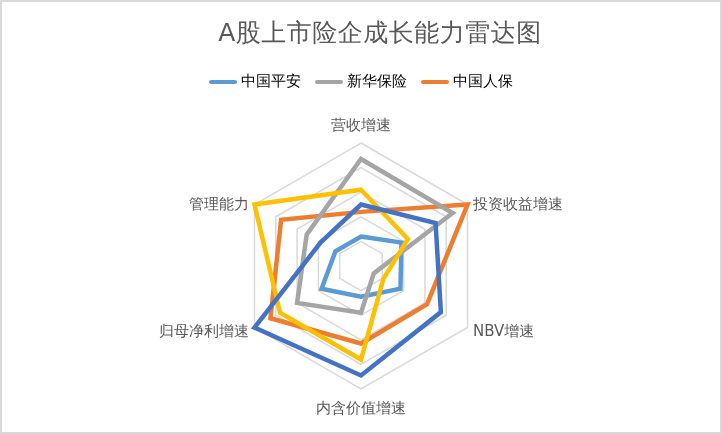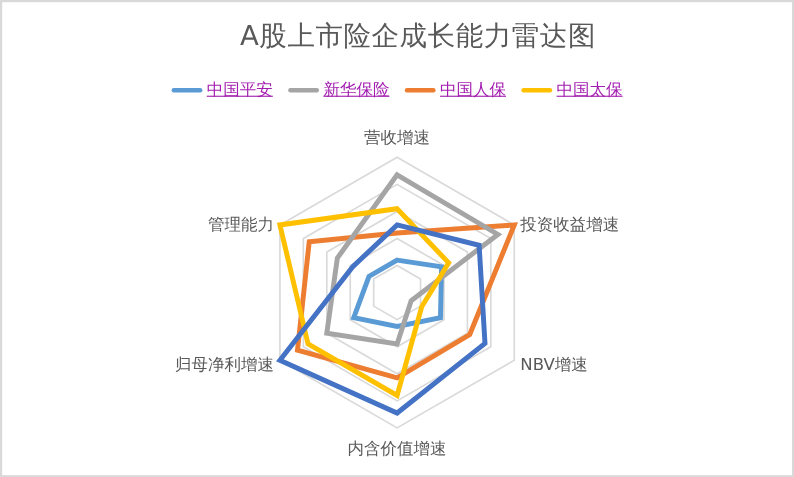--- a/index.html
+++ b/index.html
@@ -11,21 +11,21 @@
     .chart-title {
       position: absolute; left: 0; top: 16px; width: 716px; text-align: center;
       font-size: 25px; color: #595959; letter-spacing: 0.5px; margin-left: 22px;
     }
     .legend {
       position: absolute; left: 0; top: 72px; width: 722px;
       display: flex; justify-content: center; align-items: center; gap: 14px;
     }
     .legend-item { display: flex; align-items: center; gap: 4px; cursor: pointer; }
     .legend-swatch { width: 28px; height: 4px; border-radius: 2px; display: inline-block; }
-    .legend-label { font-size: 15px; color: #a21caf; text-decoration: underline; }
+    .legend-label { font-size: 15px; color: #000000; }
     svg.radar { position: absolute; left: 0; top: 0; }
     .axis-label { font-size: 15px; fill: #595959; font-family: "DejaVu Sans", sans-serif; }
   </style>
 </head>
 <body>
 
 <div class="chart-frame"></div>
 
 <div class="chart-title">A股上市险企成长能力雷达图</div>
 
@@ -34,24 +34,20 @@
     <span class="legend-swatch" style="background: rgb(91, 155, 213);"></span>
     <span class="legend-label">中国平安</span>
   </div>
   <div class="legend-item">
     <span class="legend-swatch" style="background: rgb(165, 165, 165);"></span>
     <span class="legend-label">新华保险</span>
   </div>
   <div class="legend-item">
     <span class="legend-swatch" style="background: rgb(237, 125, 49);"></span>
     <span class="legend-label">中国人保</span>
-  </div>
-  <div class="legend-item">
-    <span class="legend-swatch" style="background: rgb(255, 192, 0);"></span>
-    <span class="legend-label">中国太保</span>
   </div>
 </div>
 
 <svg class="radar" width="722" height="434" xmlns="http://www.w3.org/2000/svg">
   <g id="grid">
       <polygon points="361,241.4 382.3042249330972,253.7 382.3042249330972,278.3 361,290.6 339.6957750669028,278.3 339.6957750669028,253.7" fill="none" stroke="#d9d9d9" stroke-width="1.5"></polygon>
       <polygon points="361,216.8 403.6084498661944,241.4 403.6084498661944,290.6 361,315.2 318.3915501338056,290.6 318.3915501338056,241.39999999999998" fill="none" stroke="#d9d9d9" stroke-width="1.5"></polygon>
       <polygon points="361,192.2 424.91267479929155,229.1 424.91267479929155,302.9 361,339.8 297.08732520070845,302.90000000000003 297.08732520070845,229.1" fill="none" stroke="#d9d9d9" stroke-width="1.5"></polygon>
       <polygon points="361,167.6 446.21689973238875,216.8 446.21689973238875,315.2 361,364.4 275.78310026761125,315.20000000000005 275.78310026761125,216.79999999999998" fill="none" stroke="#d9d9d9" stroke-width="1.5"></polygon>
       <polygon points="361,143 467.52112466548596,204.5 467.52112466548596,327.5 361,389 254.47887533451407,327.50000000000006 254.47887533451404,204.5" fill="none" stroke="#d9d9d9" stroke-width="1.5"></polygon>

